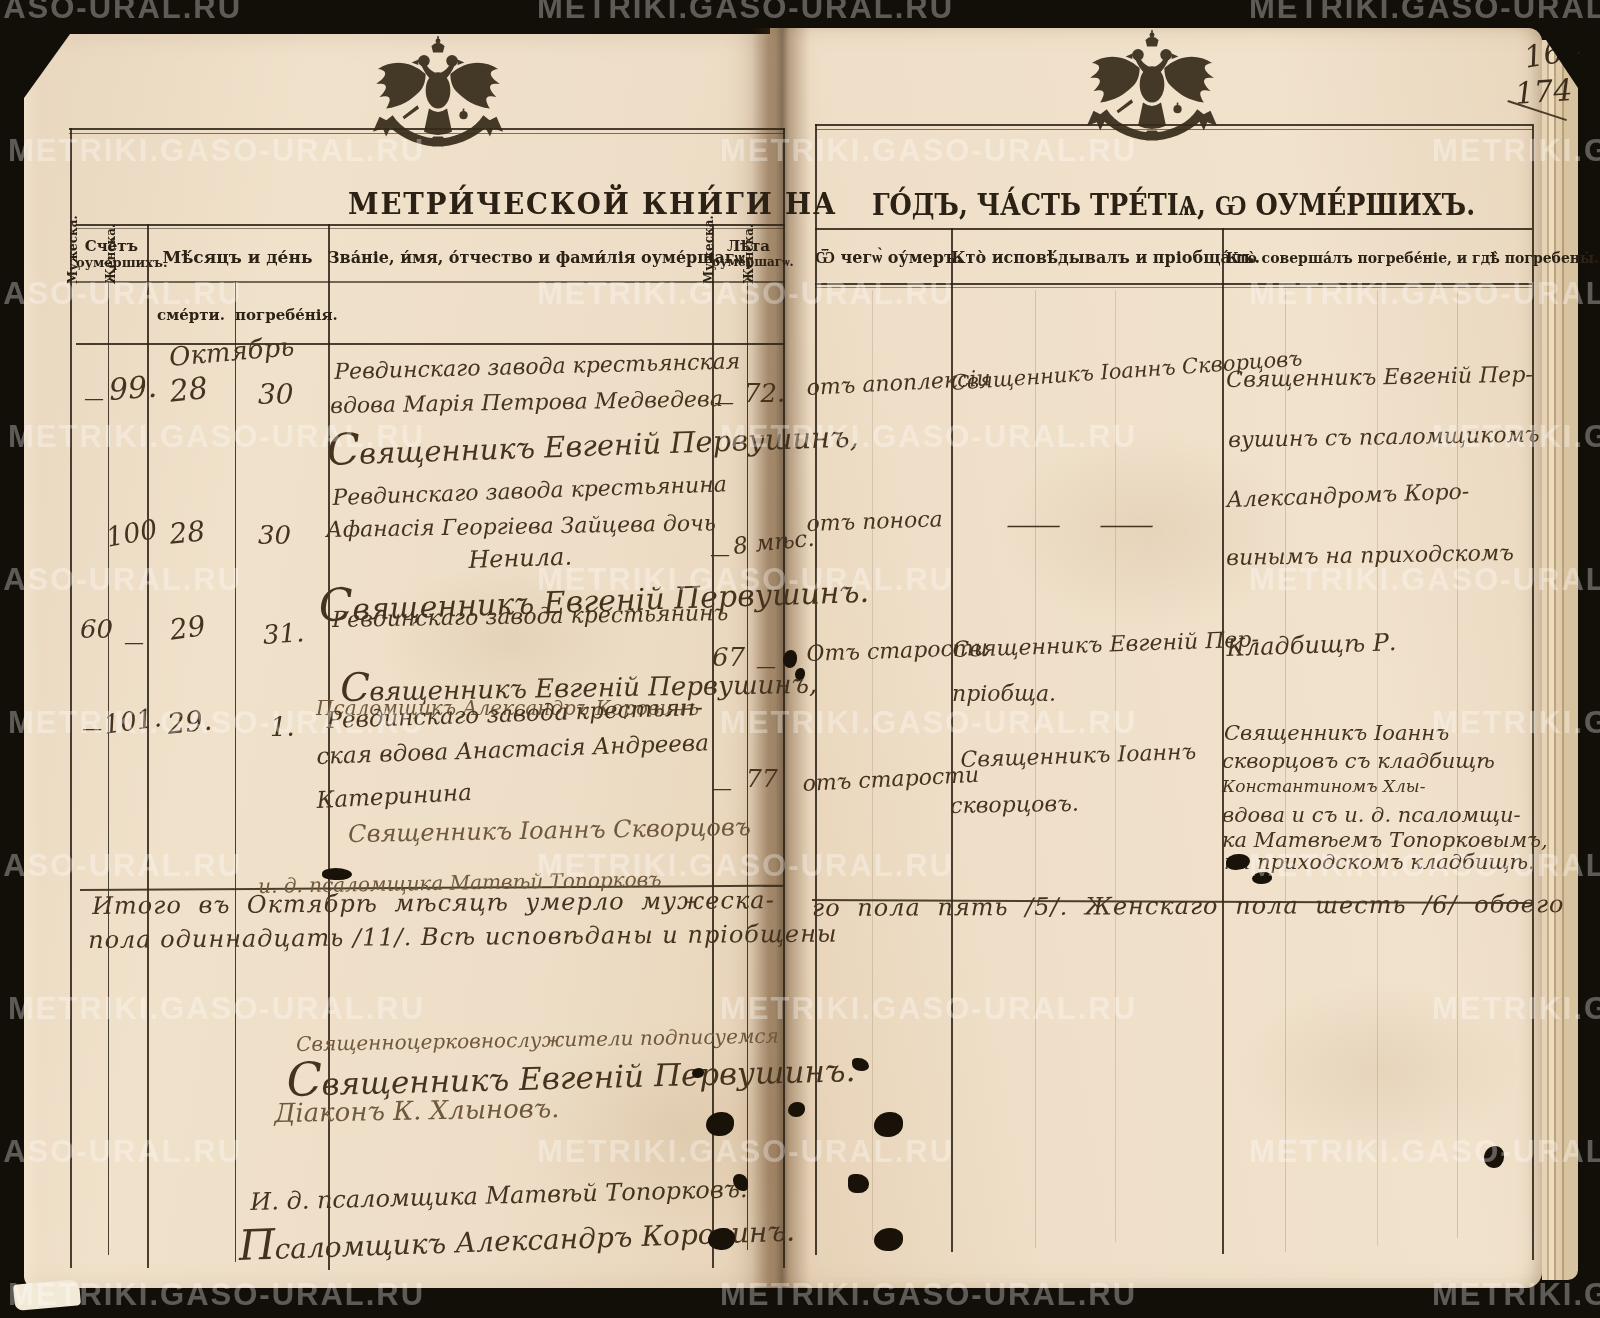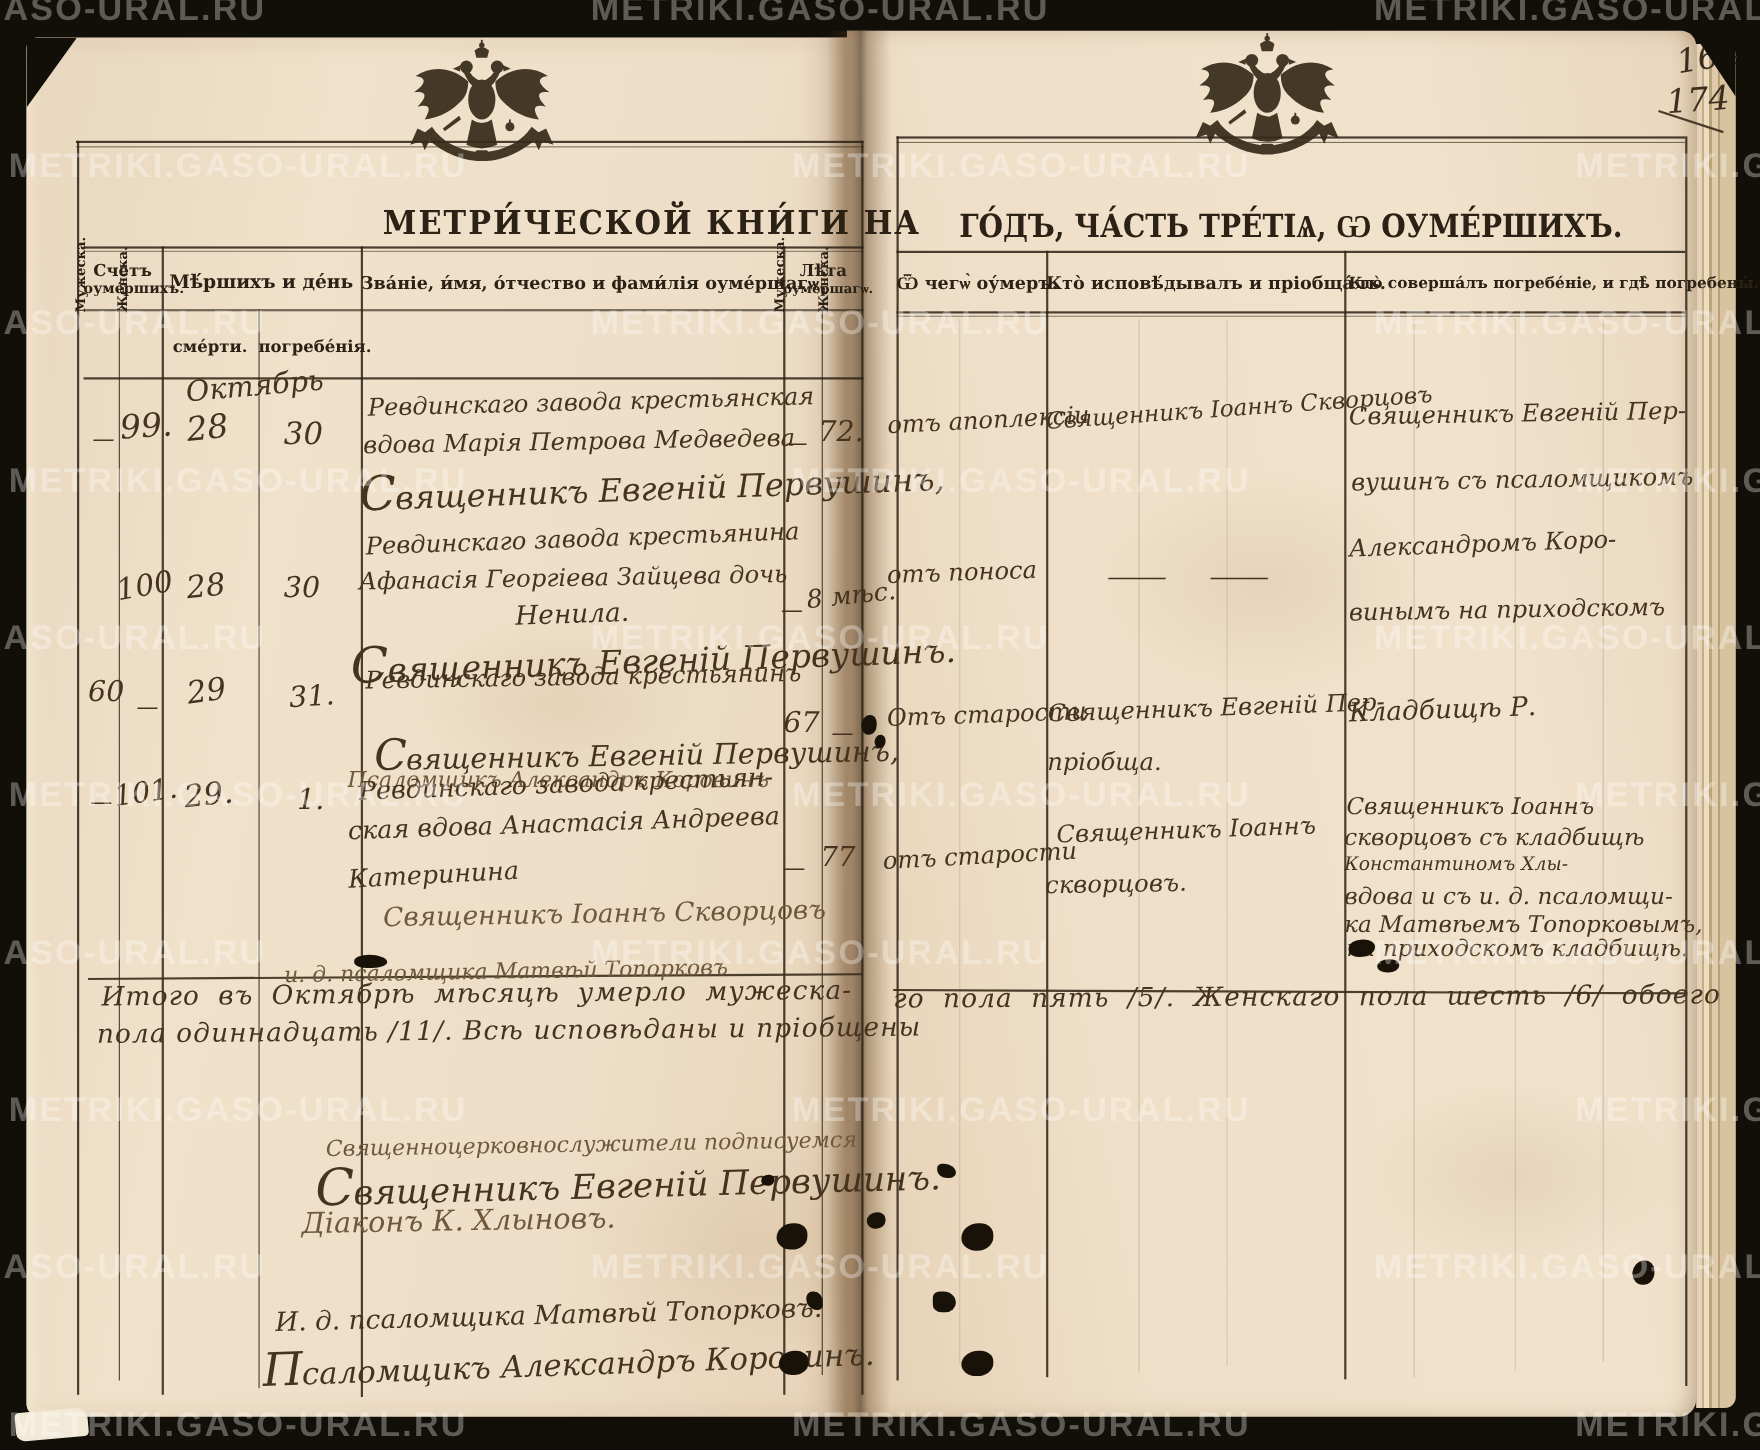--- a/index.html
+++ b/index.html
@@ -115,21 +115,21 @@
       <use href="#imperial-eagle"></use>
     </svg>
 
   <div class="print" style="left:348px;top:186px;font-size:30px;letter-spacing:2px;transform:scaleX(.92)">МЕТРИ́ЧЕСКОЙ КНИ́ГИ НА</div>
   <div class="print" style="left:872px;top:188px;font-size:29px;transform:scaleX(.88)">ГО́ДЪ, ЧА́СТЬ ТРЕ́ТІѦ, Ѡ ОУМЕ́РШИХЪ.</div>
 
   <div class="print center" style="left:76px;top:237px;width:71px;font-size:15px">
     <div>Сче́тъ</div>
     <div style="font-size:13px">оуме́ршихъ.</div>
   </div>
-  <div class="print center" style="left:147px;top:247px;width:181px;font-size:17px">Мѣ́ршихъ и де́нь</div>
+  <div class="print center" style="left:147px;top:247px;width:181px;font-size:17px">Мѣ́сяцъ и де́нь</div>
   <div class="print center" style="left:328px;top:248px;width:384px;font-size:16px">Зва́ніе, и́мя, о́тчество и фами́лія оуме́ршагѡ.</div>
   <div class="print center" style="left:712px;top:237px;width:73px;font-size:15px">
     <div>Лѣ́та</div>
     <div style="font-size:12px">оуме́ршагѡ.</div>
   </div>
   <div class="print vert" style="left:80px;top:284px;height:58px;font-size:12px">Мужеска.</div>
   <div class="print vert" style="left:118px;top:284px;height:58px;font-size:12px">Же́нска.</div>
   <div class="print center" style="left:147px;top:306px;width:88px;font-size:15px">сме́рти.</div>
   <div class="print center" style="left:235px;top:306px;width:93px;font-size:15px">погребе́нія.</div>
   <div class="print vert" style="left:716px;top:284px;height:58px;font-size:12px">Мужеска.</div>

